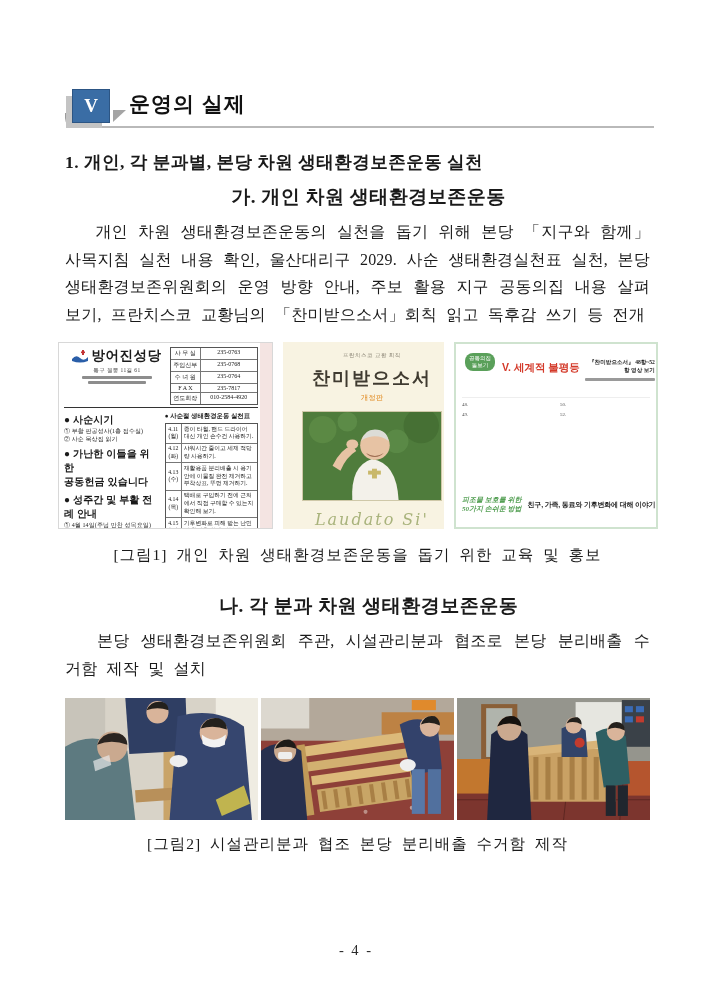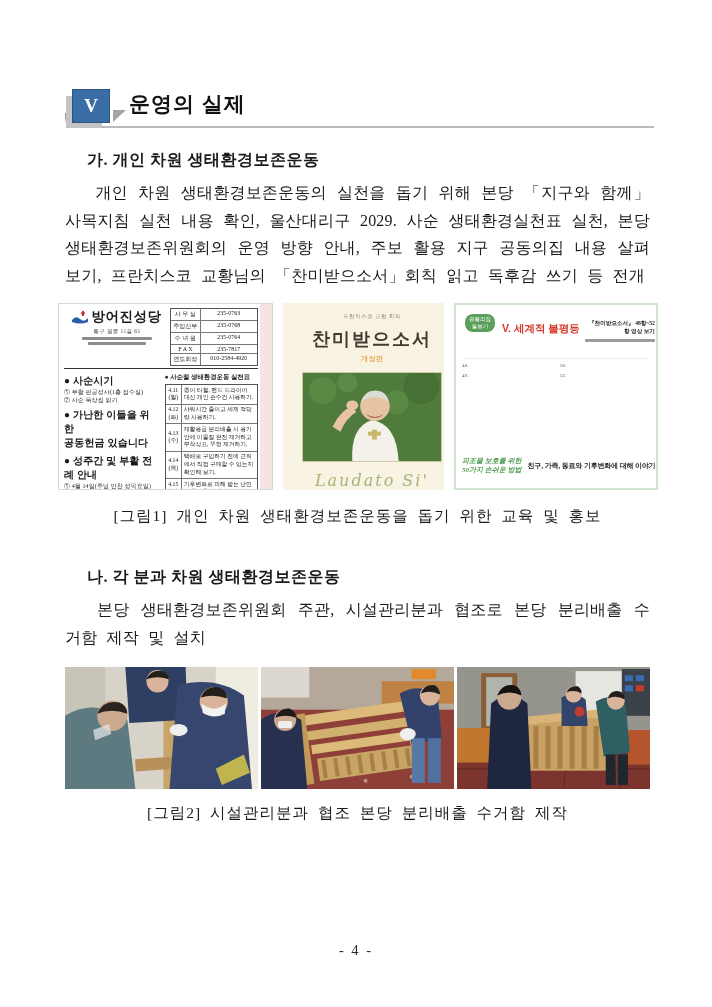--- a/index.html
+++ b/index.html
@@ -20,21 +20,21 @@
     background:#3a6da5; border:1px solid #2c5584; color:#ffffff; text-align:center;
     font-family:"Liberation Serif",serif; font-weight:bold; font-size:19px; line-height:32px; }
   .chapter-flag { position:absolute; left:48px; top:26px; width:0; height:0;
     border-left:13px solid #8f8f8f; border-bottom:12px solid transparent; opacity:.8; }
   .band-title { position:absolute; left:64px; top:6px;
     font-family:"Liberation Sans","DejaVu Sans",sans-serif; font-weight:800;
     font-size:21px; letter-spacing:1px; color:#111; }
 
   
   .h1 { font-size:17.5px; font-weight:bold; letter-spacing:.5px; margin:14px 0 10px 0; }
-  .h2 { font-size:16px; font-weight:bold; letter-spacing:.5px; margin:8px 0 8px 22px; }
+  .h2 { font-size:19px; font-weight:bold; letter-spacing:.5px; margin:8px 0 8px 22px;text-align:center; }
   .h3 { font-size:16px; margin:16px 0 6px 28px; letter-spacing:.3px; }
   .para { font-size:16px; line-height:27.5px; text-align:justify; word-spacing:5px;
     letter-spacing:.2px; margin-top:8px; }
   .indent1 { text-indent:1.9em; }
   .caption { text-align:center; font-size:15.5px; letter-spacing:1px; word-spacing:4px; margin-top:16px; }
 
   
   .fig1 { display:flex; gap:10px; margin:14px 0 0 -7px; width:600px; height:187px; }
   .panel { background:#fff; overflow:hidden; position:relative; }
 
@@ -115,20 +115,21 @@
 <div class="page">
 
   <div class="band">
     <div class="band-rule"></div>
     <div class="chapter-shadow"></div>
     <div class="chapter-box">V</div>
     <div class="chapter-flag"></div>
     <div class="band-title">운영의 실제</div>
   </div>
 
+  <div class="h1">1. 개인, 각 분과별, 본당 차원 생태환경보존운동 실천</div>
   <div class="h2">가. 개인 차원 생태환경보존운동</div>
   <div class="para indent1">개인 차원 생태환경보존운동의 실천을 돕기 위해 본당 「지구와 함께」 사목지침 실천 내용 확인, 울산대리구 2029. 사순 생태환경실천표 실천, 본당 생태환경보존위원회의 운영 방향 안내, 주보 활용 지구 공동의집 내용 살펴보기, 프란치스코 교황님의 「찬미받으소서」회칙 읽고 독후감 쓰기 등 전개</div>
 
   <div class="fig1">
 
     <div class="panel bulletin">
       <div class="bul-pink"></div>
       <div class="bul-head">
         <div class="bul-brand">
           <div class="bul-namewrap">
@@ -313,21 +314,21 @@
           <div>피조물 보호를 위한</div>
           <div>50가지 손쉬운 방법</div>
         </div>
         <div class="fly-bottom-text">친구, 가족, 동료와 기후변화에 대해 이야기 하기</div>
       </div>
     </div>
   </div>
 
   <div class="caption">[그림1] 개인 차원 생태환경보존운동을 돕기 위한 교육 및 홍보</div>
 
-  <div class="h2" style="margin-top:40px">나. 각 분과 차원 생태환경보존운동</div>
+  <div class="h2" style="margin-top:27px">나. 각 분과 차원 생태환경보존운동</div>
   <div class="para" style="text-indent:2em">본당 생태환경보존위원회 주관, 시설관리분과 협조로 본당 분리배출 수거함 제작 및 설치</div>
 
   <div class="fig2">
     <div class="photo">
       <svg viewBox="0 0 192 120" preserveAspectRatio="none">
         <rect width="192" height="120" fill="#d8d3c8"></rect>
         <rect x="150" y="0" width="42" height="120" fill="#efece2"></rect>
         <rect x="0" y="0" width="40" height="60" fill="#c8c4ba"></rect>
         <rect x="98" y="20" width="14" height="100" fill="#c9a469"></rect>
         <rect x="70" y="88" width="80" height="12" fill="#b8905a" transform="rotate(-4 110 94)"></rect>

